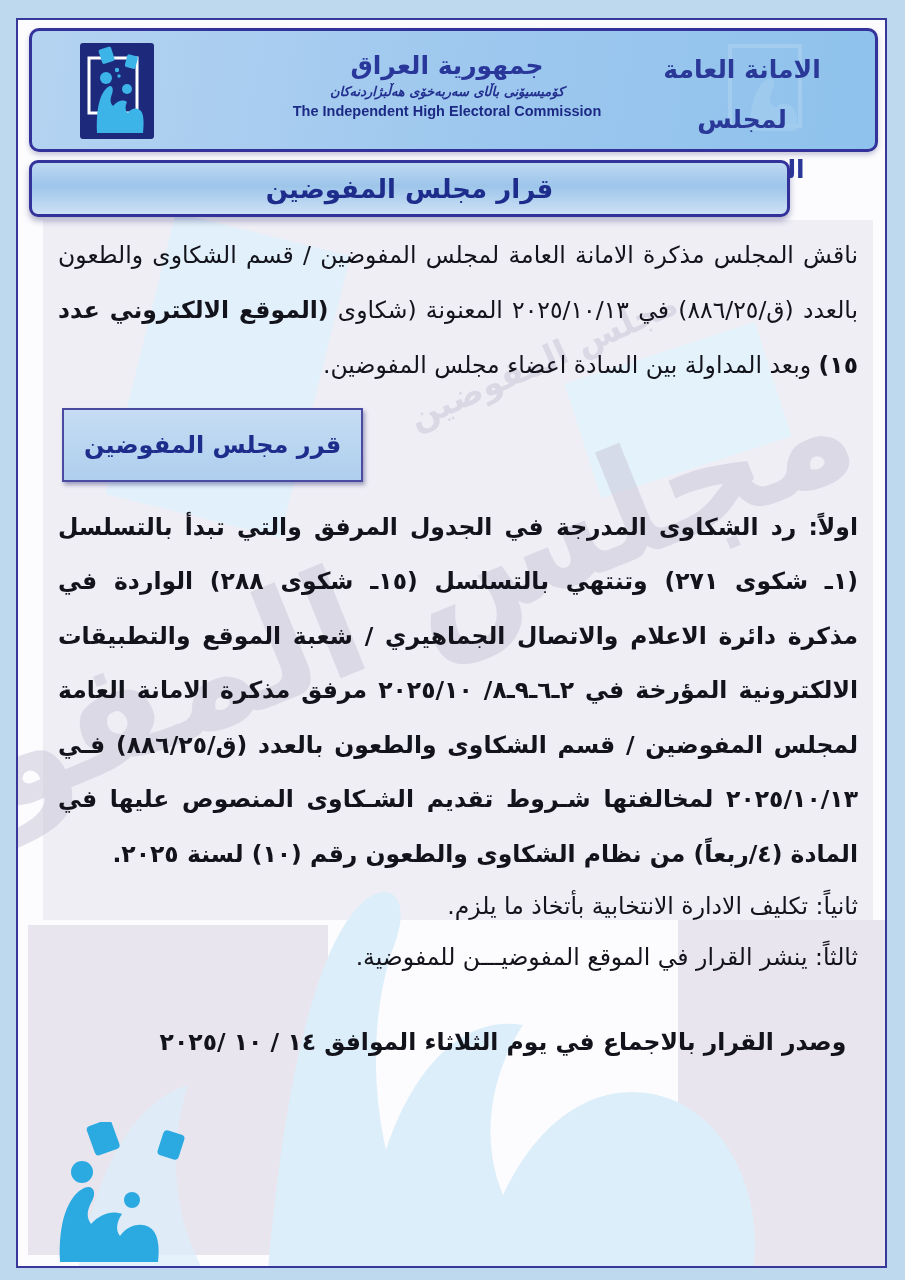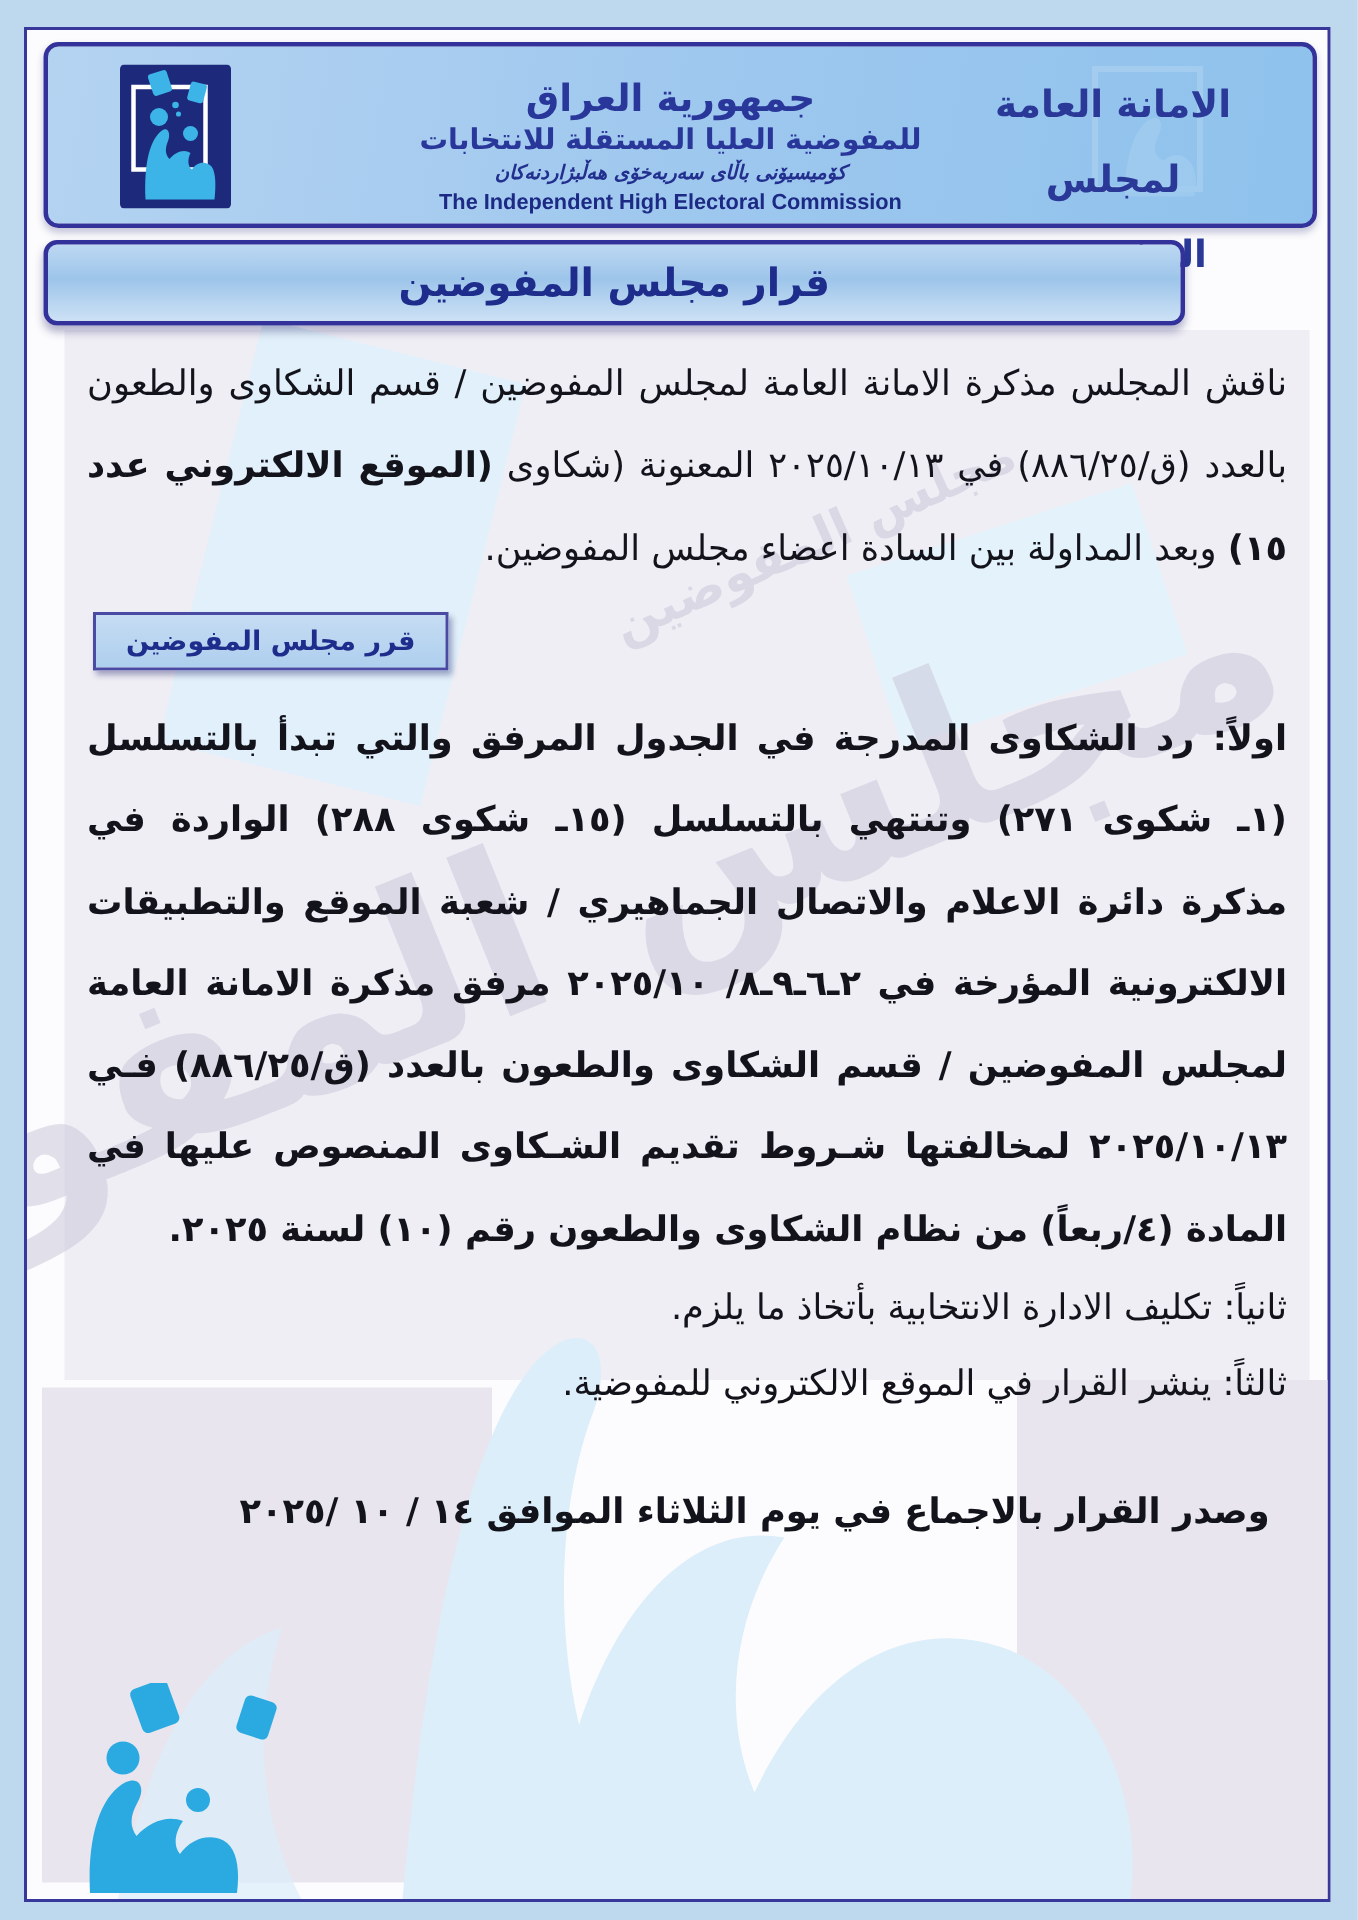--- a/index.html
+++ b/index.html
@@ -74,21 +74,21 @@
     text-align:justify;font-size:23.5px;line-height:2.55;margin:0 0 0 0;
   }
   .p.intro{line-height:2.6;margin-bottom:28px;}
   .p.discussion{line-height:2.35;margin-bottom:14px;}
   .p .b{font-weight:700;}
   .decision-row{text-align:left;margin:6px 0 18px 0;}
   .decision-box{
     display:inline-block;margin-left:4px;
     background:linear-gradient(180deg,#c6dcf3,#aecfee);
     border:2px solid #4a4aa2;box-shadow:2px 3px 4px rgba(40,40,110,.4);
-    padding:7px 20px;font-size:18px;font-weight:700;color:#1e2d8c;
+    padding:21px 20px;font-size:24px;font-weight:700;color:#1e2d8c;
   }
   .p.clauses{font-weight:700;line-height:2.32;margin-bottom:4px;}
   .p.short{font-weight:400;line-height:1.8;text-align:right;margin-bottom:8px;}
   .closing{
     margin-top:50px;text-align:center;font-weight:700;font-size:23.5px;
     direction:rtl;color:#13131c;padding-left:90px;
   }
 </style>
 </head>
 <body>
@@ -134,21 +134,20 @@
             <circle cx="26" cy="35" r="6"></circle>
             <circle cx="47" cy="46" r="5"></circle>
             <circle cx="37" cy="27" r="2.2"></circle>
             <circle cx="39" cy="33" r="1.7"></circle>
             <path d="M17,90 C16,65 20,50 28,44 C32,41 34,46 32,51 C30,56 30,60 33,63 C37,58 43,56 47,59 C45,63 45,68 48,70 C51,65 57,64 61,68 C64,72 64,81 63,90 Z"></path>
           </g>
         </svg>
       </div>
       <div class="emblem" dir="rtl">
         <div class="l1">جمهورية العراق</div>
-        <div class="l2">للمفوضية العليا المستقلة للانتخابات</div>
         <div class="l3">كۆميسيۆنى باڵاى سەربەخۆى هەڵبژاردنەكان</div>
         <div class="l4" dir="ltr">The Independent High Electoral Commission</div>
       </div>
       <div class="secr-ghost">
         <svg width="110" height="100" viewBox="0 0 110 100">
           <rect x="20" y="5" width="70" height="80" fill="none" stroke="#cfe4f6" stroke-width="4" opacity=".8"></rect>
           <path d="M40,90 C40,60 48,42 58,38 C64,36 66,42 62,50 C58,58 60,64 66,66 C72,60 80,62 84,68 C88,74 88,84 86,90 Z" fill="#bcdcf4" opacity=".8"></path>
         </svg>
       </div>
       <div class="secretariat">
@@ -164,19 +163,19 @@
     <div class="content">
 
       <p class="p discussion"><span>ناقش المجلس مذكرة الامانة العامة لمجلس المفوضين / قسم الشكاوى والطعون بالعدد (ق/٨٨٦/٢٥) في ٢٠٢٥/١٠/١٣ المعنونة (شكاوى </span><span class="b">(الموقع الالكتروني عدد ١٥)</span><span> وبعد المداولة بين السادة اعضاء مجلس المفوضين.</span></p>
 
       <div class="decision-row">
         <span class="decision-box">قرر مجلس المفوضين</span>
       </div>
 
       <p class="p clauses">اولاً: رد الشكاوى المدرجة في الجدول المرفق والتي تبدأ بالتسلسل (١ـ شكوى ٢٧١) وتنتهي بالتسلسل (١٥ـ شكوى ٢٨٨) الواردة في مذكرة دائرة الاعلام والاتصال الجماهيري / شعبة الموقع والتطبيقات الالكترونية المؤرخة في ٢ـ٦ـ٩ـ٨/ ٢٠٢٥/١٠ مرفق مذكرة الامانة العامة لمجلس المفوضين / قسم الشكاوى والطعون بالعدد (ق/٨٨٦/٢٥) فـي ٢٠٢٥/١٠/١٣ لمخالفتها شـروط تقديم الشـكاوى المنصوص عليها في المادة (٤/ربعاً) من نظام الشكاوى والطعون رقم (١٠) لسنة ٢٠٢٥.</p>
       <p class="p short">ثانياً: تكليف الادارة الانتخابية بأتخاذ ما يلزم.</p>
-      <p class="p short">ثالثاً: ينشر القرار في الموقع الالكتروني للمفوضية.</p>
+      <p class="p short">ثالثاً: ينشر القرار في الموقع المفوضيـــن للمفوضية.</p>
 
       <div class="closing">وصدر القرار بالاجماع في يوم الثلاثاء الموافق ١٤ / ١٠ /٢٠٢٥</div>
     </div>
 
   </div>
 </div>
 
 </body></html>

